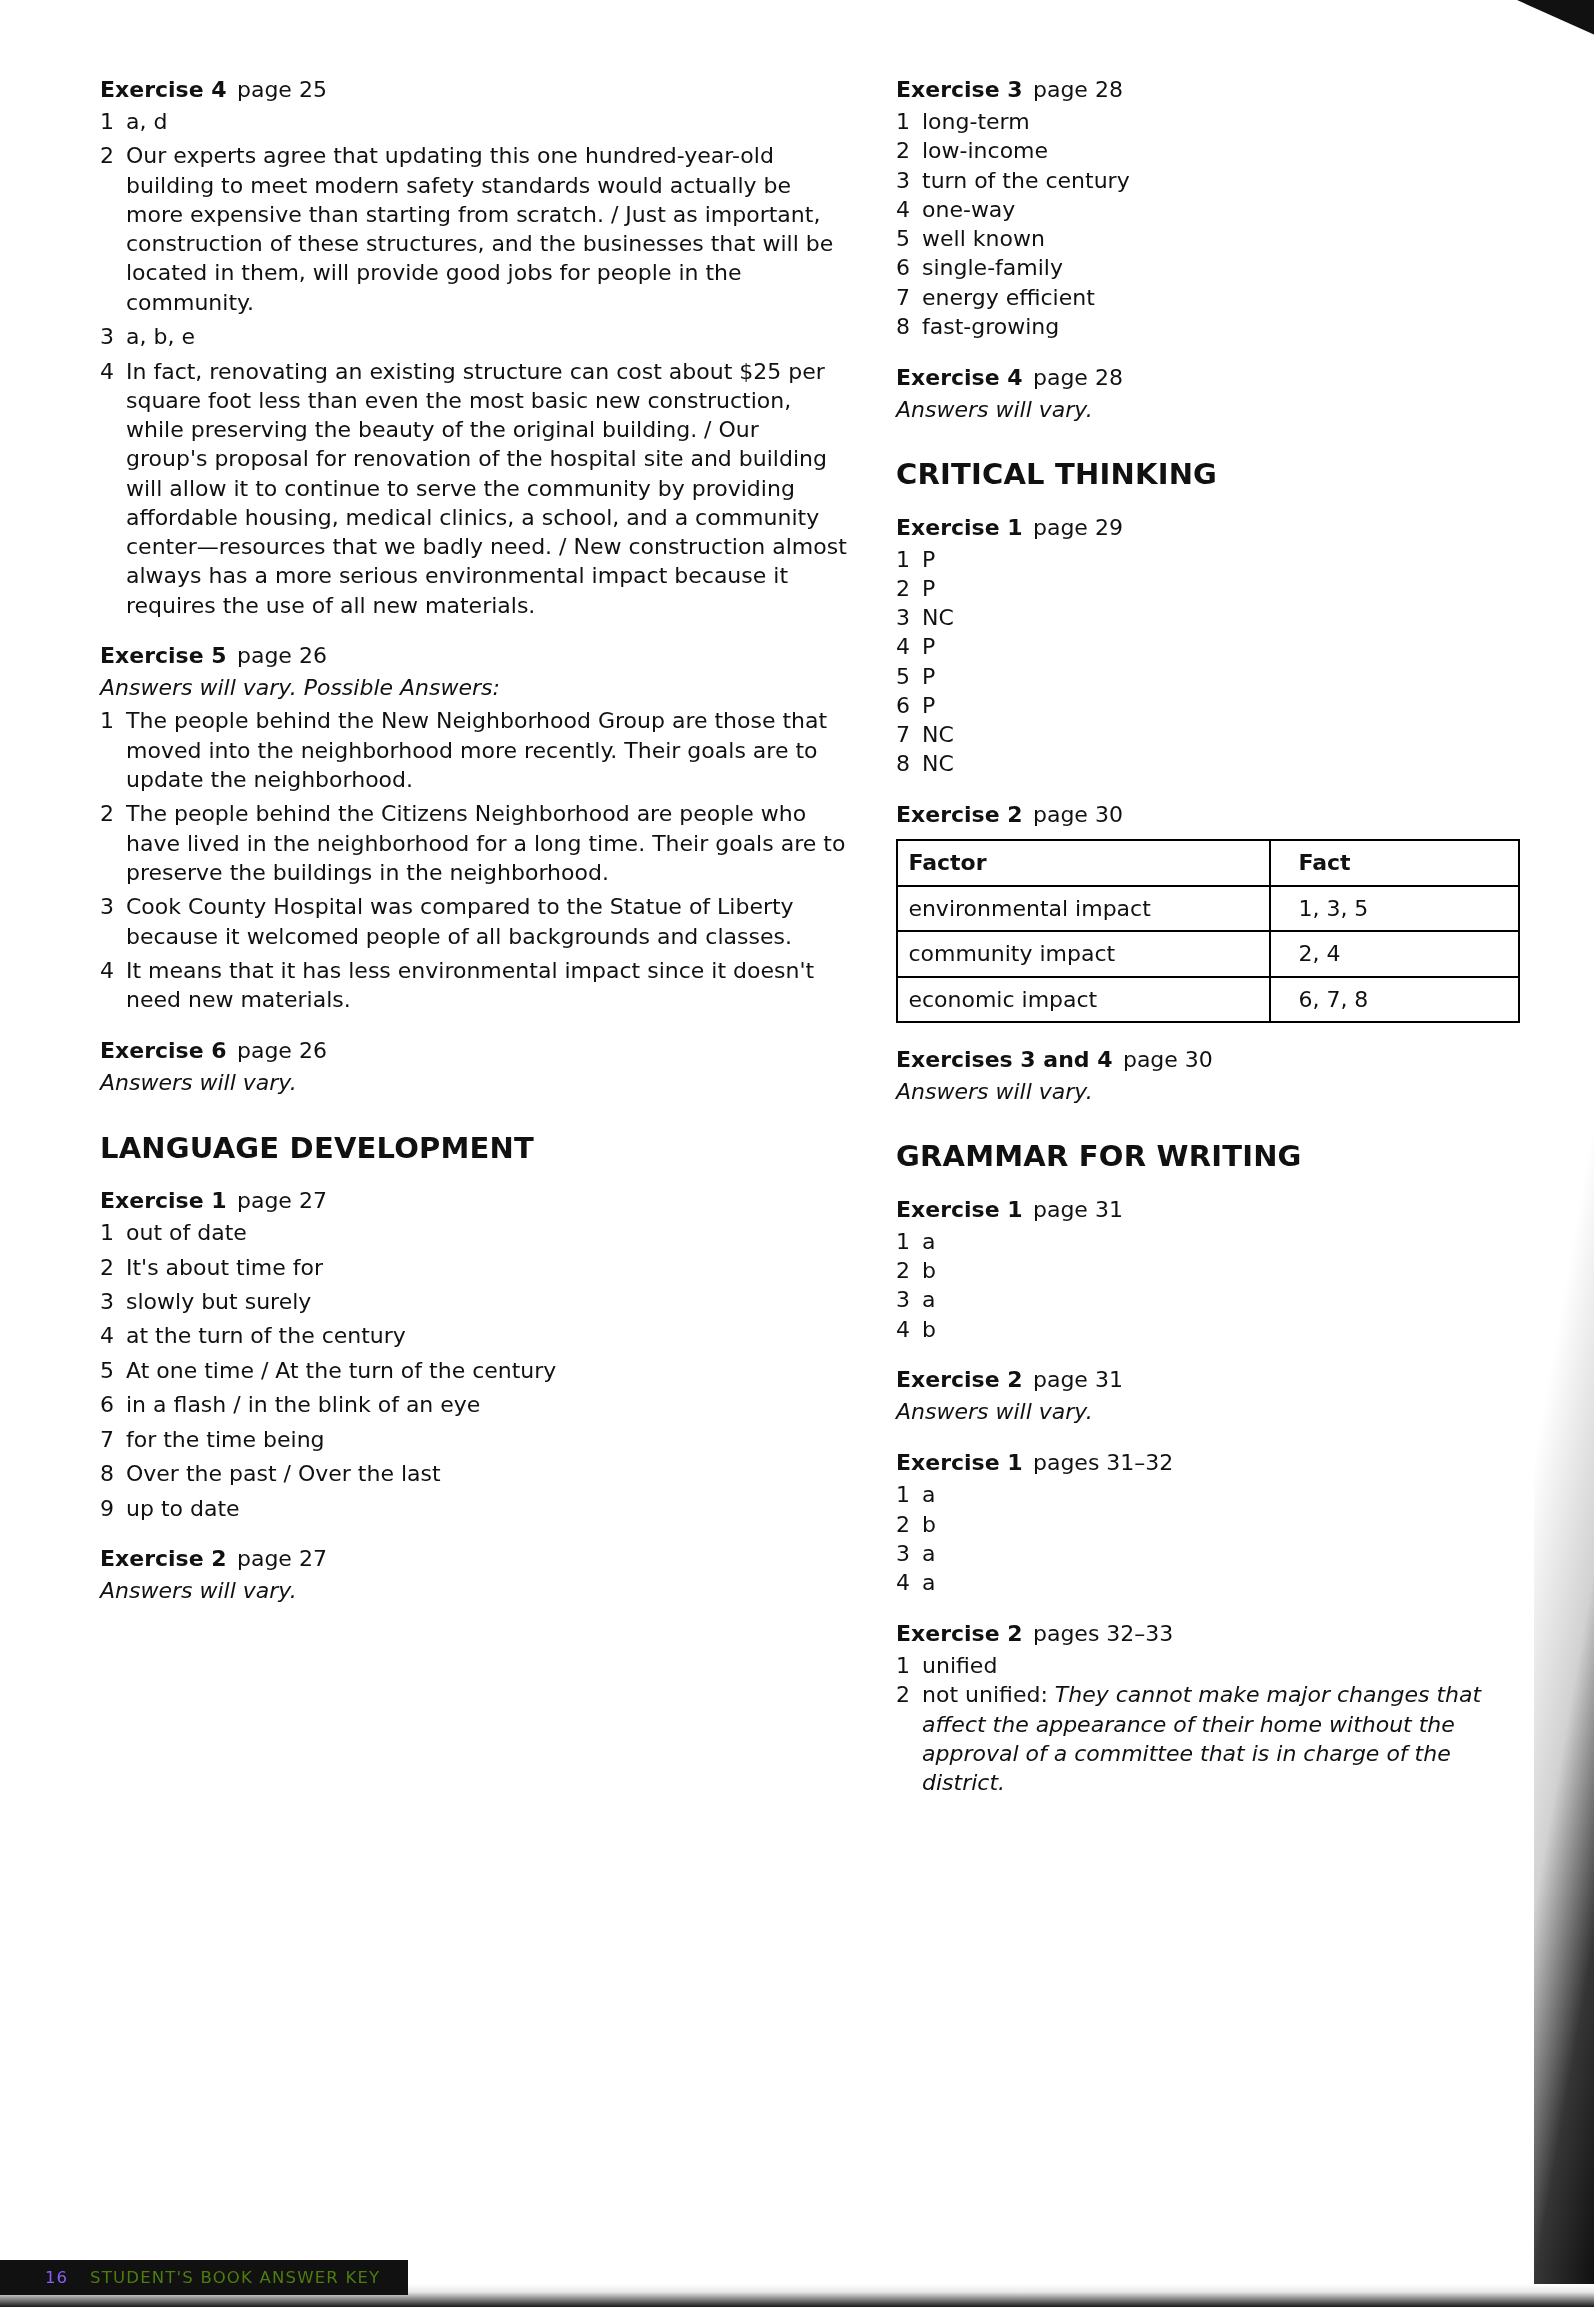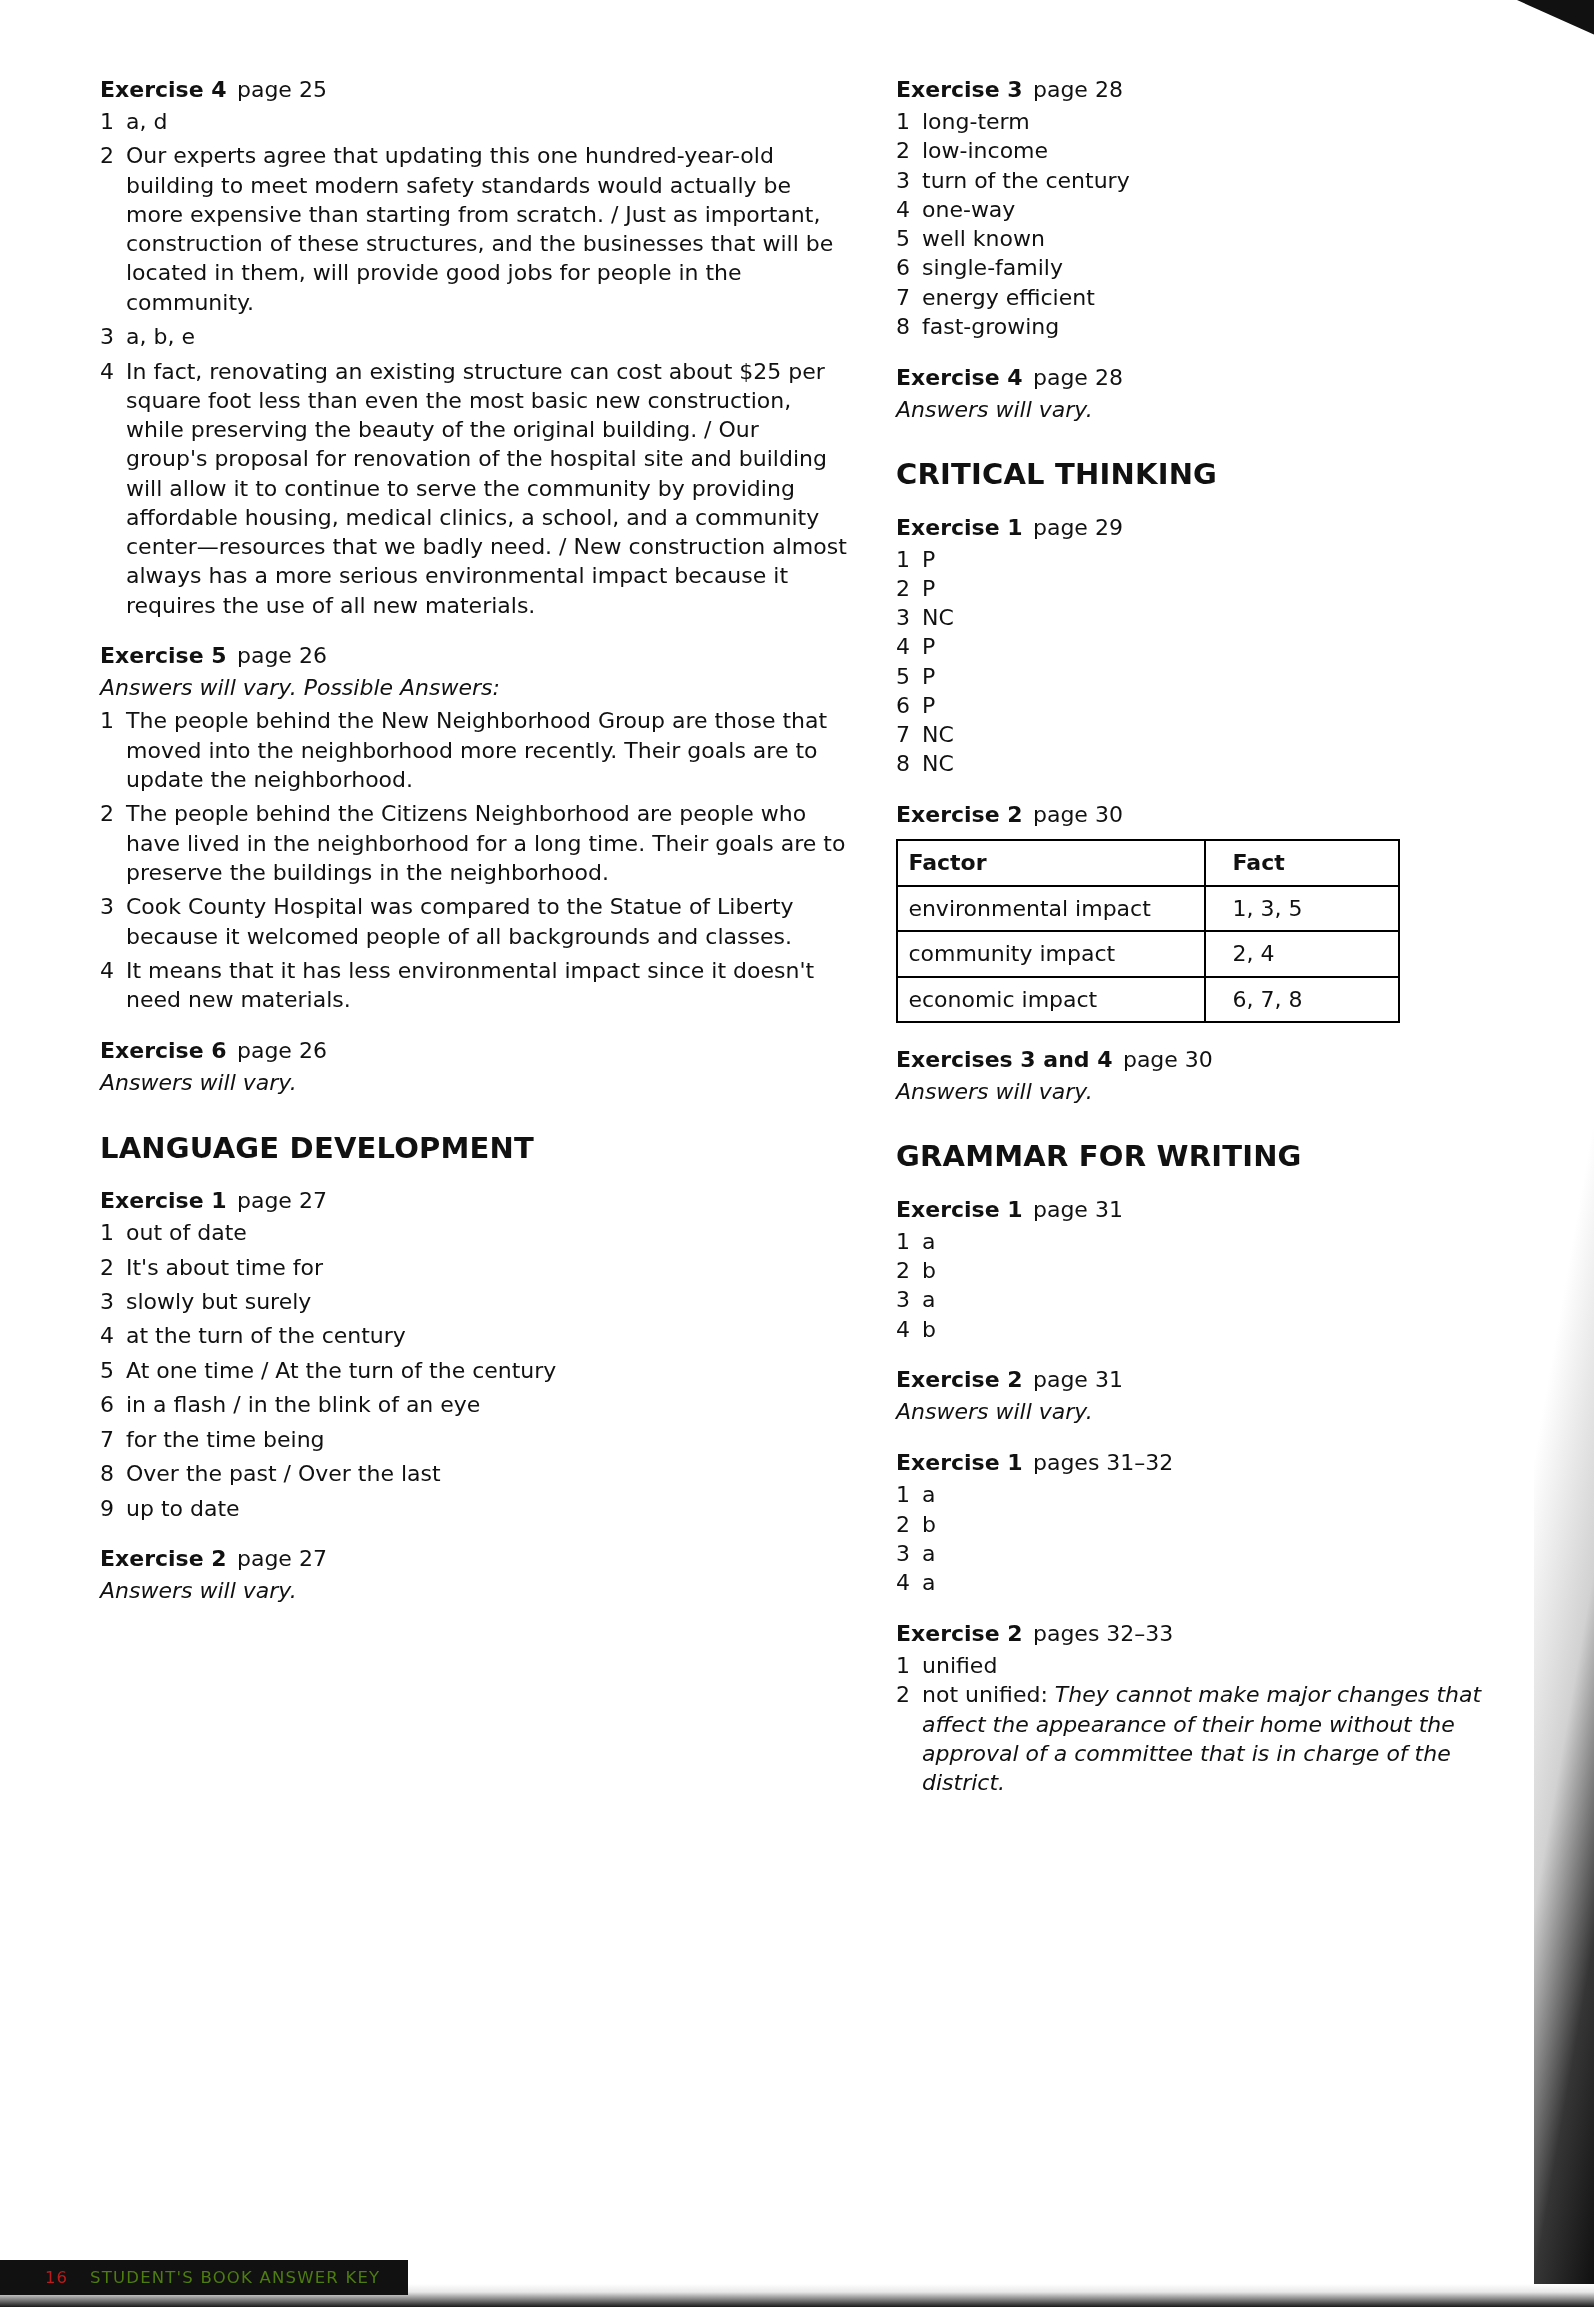--- a/index.html
+++ b/index.html
@@ -111,21 +111,21 @@
     flex: 1;
   }
   ol.numlist.tight > li { margin-bottom: 0px; }
   ol.numlist.wide > li { margin-bottom: 5.2px; }
   .txt em { font-style: italic; }
 
   
   table.factfact {
     border-collapse: collapse;
     margin: 10.4px 0 8.7px 0;
-    width: 504px;
+    width: 624px;
     font-size: 22px;
     border-radius: 22px;
   }
   table.factfact th, table.factfact td {
     border: 2.2px solid #000;
     padding: 7px 10.4px;
     text-align: left;
     font-weight: normal;
     height: 29.5px;
   }
@@ -156,21 +156,21 @@
     left: 90px;
     bottom: 7.8px;
     color: #4d7c0f;
     font-size: 16.5px;
     letter-spacing: 1.2px;
   }
   .footer-num {
     position: absolute;
     left: 45px;
     bottom: 7.8px;
-    color: #b91c1c;
+    color: #8b5cf6;
     font-size: 16.5px;
     letter-spacing: 0.9px;
   }
 </style>
 </head>
 <body>
 
 <div class="page">
 
   <div class="scan-edge-right"></div>

